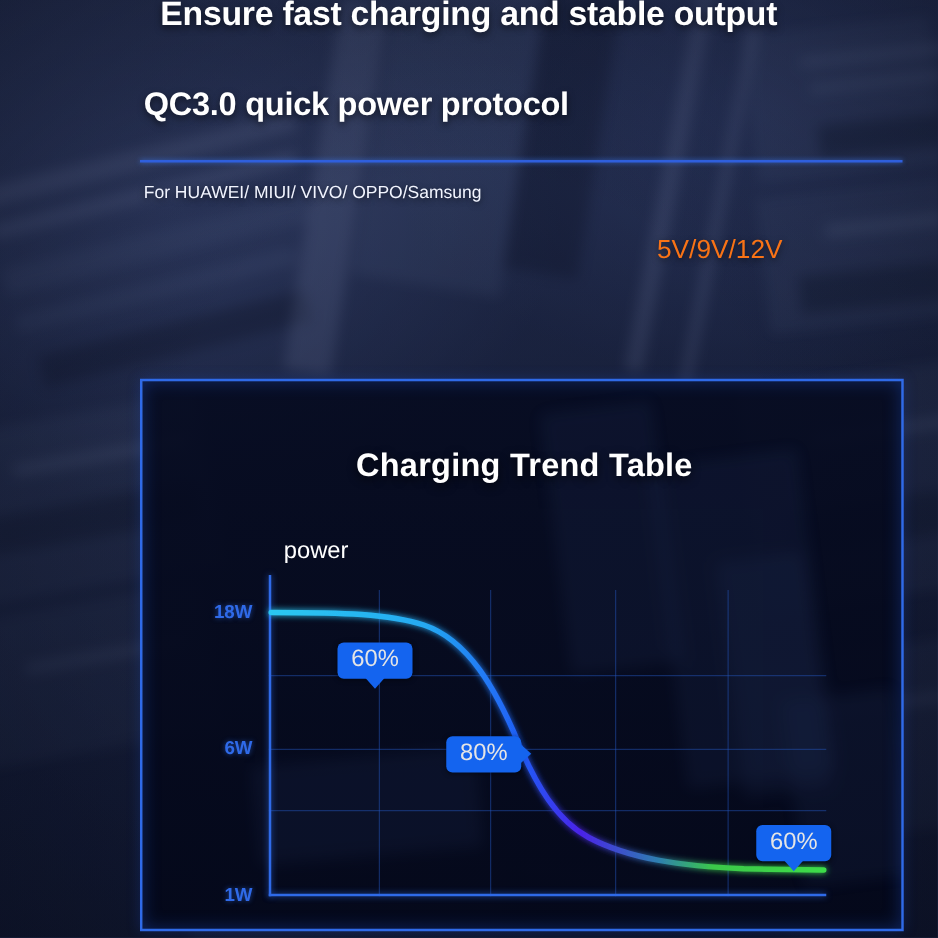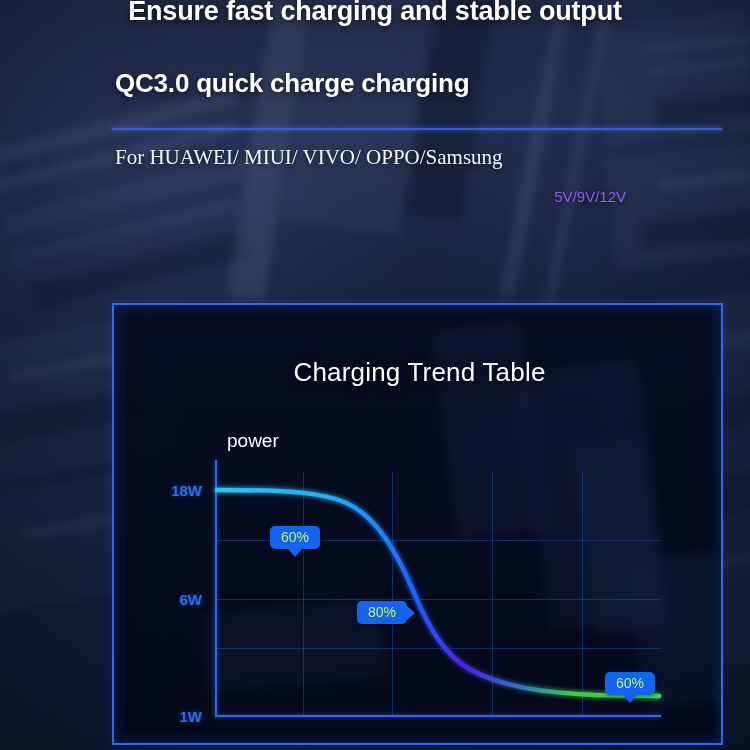--- a/index.html
+++ b/index.html
@@ -40,45 +40,44 @@
     position:absolute;left:115px;top:68px;
     color:#ffffff;font-size:26px;font-weight:bold;letter-spacing:-.2px;
     text-shadow:0 2px 6px rgba(0,0,0,.55);
   }
   .rule{
     position:absolute;left:112px;top:128px;width:610px;height:2px;
     background:#2f5fdd;box-shadow:0 0 4px rgba(60,120,240,.8);
   }
   .sub1{
     position:absolute;left:115px;top:145px;
-    color:#f2f5ff;font-size:21px;font-weight:normal;
+    color:#f2f5ff;font-size:14px;font-weight:normal;
     text-shadow:0 2px 5px rgba(0,0,0,.55);
-    font-family:Liberation Serif, serif;
   }
   .sub2{
     position:absolute;left:0;top:188px;width:626px;text-align:right;
-    color:#8b5cf6;font-size:15px;font-weight:normal;
+    color:#f97316;font-size:21px;font-weight:normal;
     text-shadow:0 2px 5px rgba(0,0,0,.55);
   }
 
   
   .panel{
     position:absolute;left:112px;top:303px;width:611px;height:442px;
     border:2px solid #2f6ae8;
     background:
       linear-gradient(180deg, rgba(6,11,32,.90), rgba(4,8,26,.95));
     box-shadow:0 0 14px rgba(32,90,220,.35) inset, 0 0 10px rgba(30,80,210,.25);
     box-sizing:border-box;
     overflow:hidden;
   }
   .panel-tex{position:absolute;inset:0;filter:blur(6px);opacity:.30;}
   .panel-tex i{position:absolute;display:block;background:rgba(70,95,160,.30);}
   .panel-title{
     position:absolute;left:0;top:52px;width:611px;text-align:center;
-    color:#ffffff;font-size:26px;font-weight:normal;letter-spacing:.2px;
+    color:#ffffff;font-size:26px;font-weight:bold;letter-spacing:.2px;
     text-shadow:0 2px 8px rgba(0,0,0,.7);
   }
 
   
   .plot{position:absolute;left:101px;top:167px;width:446px;height:245px;}
   .gridline{position:absolute;background:rgba(36,86,190,.45);}
   .gridline.h{left:0;width:100%;height:1px;}
   .gridline.v{top:0;width:1px;height:100%;}
   .axis-y{position:absolute;left:0;top:-12px;width:2px;height:257px;background:#2f6ae8;box-shadow:0 0 5px rgba(47,106,232,.8);}
   .axis-x{position:absolute;left:0;bottom:0;width:446px;height:2px;background:#2f6ae8;box-shadow:0 0 5px rgba(47,106,232,.8);}
@@ -92,25 +91,25 @@
   .axname{
     position:absolute;left:12px;top:-42px;
     color:#ffffff;font-size:19px;font-weight:normal;text-align:right;
   }
 
   svg.curve{position:absolute;left:0;top:-12px;width:446px;height:257px;overflow:visible;}
 
   
   .badge{
     position:absolute;
-    background:#1464ef;color:#bef264;
-    font-size:14px;font-weight:normal;
+    background:#1464ef;color:#e5e5e5;
+    font-size:19px;font-weight:normal;
     padding:3px 11px 4px;border-radius:5px;
     box-shadow:0 1px 4px rgba(0,0,0,.45);
-    white-space:nowrap;line-height:1.15;margin-top:12px;
+    white-space:nowrap;line-height:1.15;
   }
   .badge .nib{position:absolute;width:0;height:0;}
   .badge.down-nib .nib{
     left:50%;transform:translateX(-50%);bottom:-8px;
     border-left:8px solid transparent;border-right:8px solid transparent;
     border-top:9px solid #1464ef;
   }
   .badge.right-nib .nib{
     right:-8px;top:50%;transform:translateY(-50%);
     border-top:8px solid transparent;border-bottom:8px solid transparent;
@@ -154,21 +153,21 @@
     <i class="lt" style="left:180px;top:690px;width:210px;height:10px;transform:rotate(-7deg)"></i>
     <i style="left:150px;top:710px;width:260px;height:40px;transform:rotate(-7deg)"></i>
     <i class="lt" style="left:420px;top:700px;width:180px;height:9px;transform:rotate(5deg)"></i>
     <i class="dk" style="left:400px;top:722px;width:230px;height:30px;transform:rotate(5deg)"></i>
   </div>
   <div class="bg-tint"></div>
   <div class="bg-vig"></div>
 
   <div class="hero">
     <div class="h1">Ensure fast charging and stable output</div>
-    <div class="h2">QC3.0 quick charge charging</div>
+    <div class="h2">QC3.0 quick power protocol</div>
     <div class="rule"></div>
     <div class="sub1">For HUAWEI/ MIUI/ VIVO/ OPPO/Samsung</div>
     <div class="sub2">5V/9V/12V</div>
   </div>
 
   <div class="panel">
 
     <div class="panel-tex">
       <i style="left:330px;top:20px;width:90px;height:210px;transform:rotate(-7deg)"></i>
       <i style="left:420px;top:60px;width:120px;height:260px;transform:rotate(-7deg)"></i>

